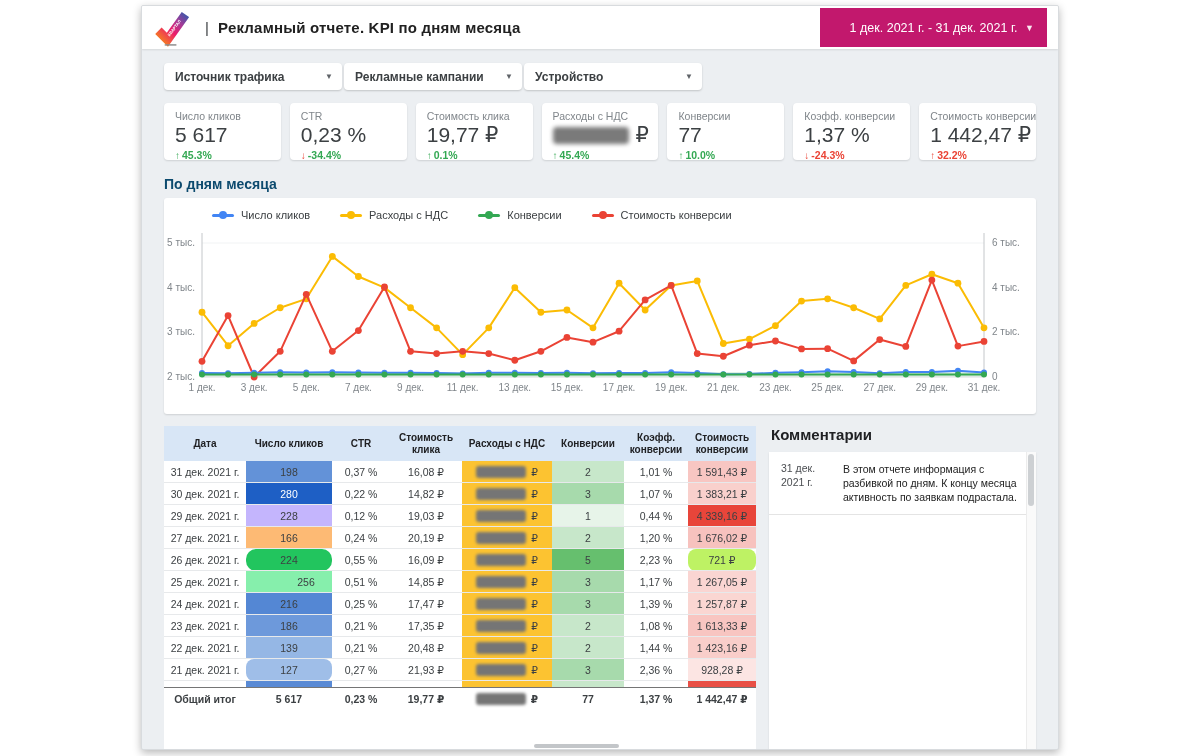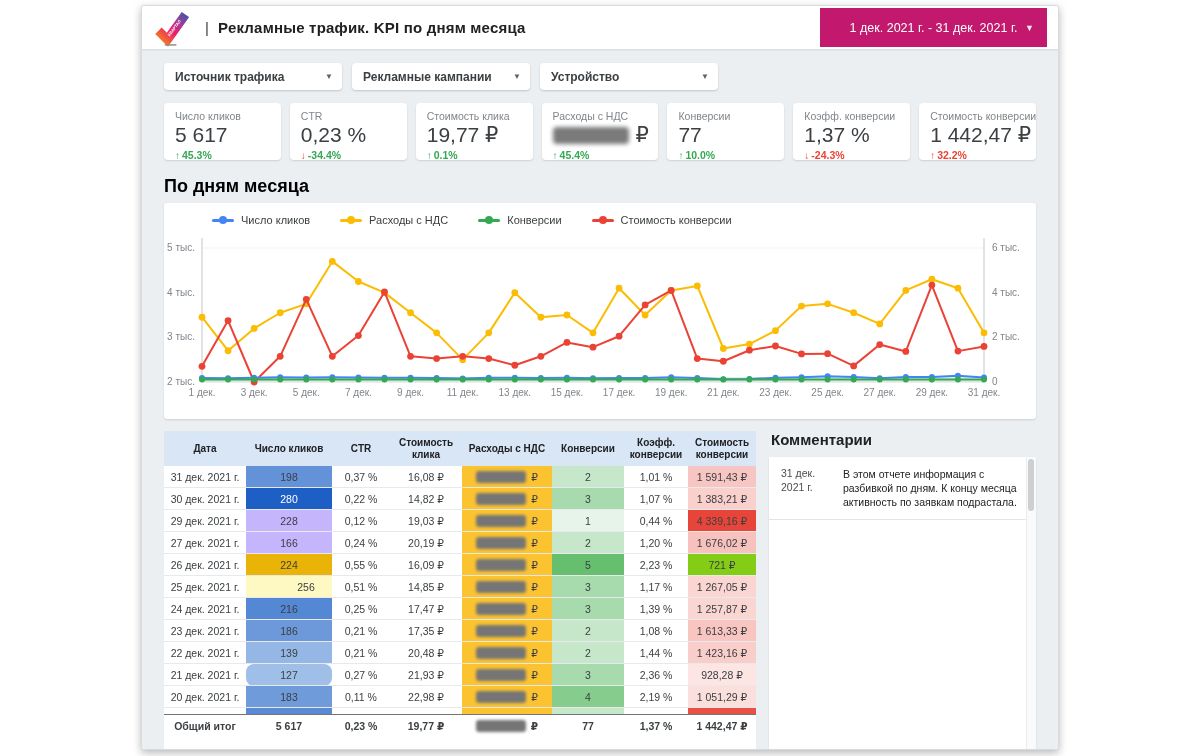--- a/index.html
+++ b/index.html
@@ -12,37 +12,37 @@
   .hdr{height:43px;background:#fff;position:relative;display:flex;align-items:center;
        padding-left:11px;box-shadow:0 1px 2px rgba(0,0,0,.10)}
   .logo{width:36px;height:40px;flex:0 0 auto}
   .hdr-title{margin-left:16px;font-size:15px;font-weight:bold;color:#212121;letter-spacing:.2px;white-space:nowrap}
   .hdr-title .sep{font-weight:400;color:#3c4043;margin-right:9px}
   .date-btn{position:absolute;right:11px;top:2px;height:39px;width:227px;border:none;cursor:pointer;
        color:#fff;font-family:inherit;font-size:12.5px;display:flex;align-items:center;justify-content:center}
   .date-btn .caret{position:absolute;right:13px;font-size:9px;opacity:.9}
   .content{padding:0 22px}
   
-  .filters{display:flex;gap:10px;margin-top:14px}
+  .filters{display:flex;gap:2px;margin-top:14px}
   .filter{width:178px;height:27px;background:#fff;border-radius:4px;box-sizing:border-box;cursor:pointer;
        box-shadow:0 1px 2px rgba(0,0,0,.18);display:flex;align-items:center;padding:0 9px 0 11px}
   .filter .flabel{font-size:12px;font-weight:bold;color:#3C4043}
   .filter .caret{margin-left:auto;font-size:8px;color:#5F6368}
   
   .kpis{display:flex;gap:9px;margin-top:13px}
   .kpi{flex:1;height:57px;background:#fff;border-radius:4px;box-shadow:0 1px 2px rgba(0,0,0,.13);
        padding:7px 0 0 11px;box-sizing:border-box;overflow:hidden}
   .kpi-label{font-size:10.5px;color:#80868B;white-space:nowrap}
   .kpi-value{font-size:21px;color:#3C4043;margin-top:1px;white-space:nowrap;display:flex;align-items:center}
   .kpi-delta{font-size:10.5px;font-weight:bold;margin-top:2px}
   .kpi-delta .arr{font-size:10px;margin-right:2px;font-weight:bold}
   .chip{display:inline-block;background:#7A7A7A;border-radius:4px;filter:blur(2px)}
   .kpi-chip{width:76px;height:17px;margin-right:7px}
   
-  .section-title{margin-top:16px;font-size:18px;font-weight:bold;color:#000000}
+  .section-title{margin-top:16px;font-size:14px;font-weight:bold;color:#0c4a6e}
   
   .chart-card{margin-top:6px;height:216px;background:#fff;border-radius:3px;position:relative;
        box-shadow:0 1px 2px rgba(0,0,0,.13)}
   .legend{position:absolute;top:11px;left:48px;display:flex;gap:30px;z-index:2}
   .lg-item{display:flex;align-items:center;gap:7px;cursor:pointer}
   .lg-mark{width:22px;height:3px;border-radius:2px;position:relative}
   .lg-mark::after{content:"";position:absolute;left:7px;top:-2.5px;width:8px;height:8px;border-radius:50%;background:inherit}
   .lg-text{font-size:11px;color:#3C4043;white-space:nowrap}
   #chart{position:absolute;left:0;top:0}
   
@@ -80,21 +80,21 @@
           <stop offset="0" stop-color="#F5821F"></stop>
           <stop offset="0.42" stop-color="#EC1C6B"></stop>
           <stop offset="0.72" stop-color="#A63A97"></stop>
           <stop offset="1" stop-color="#4455A8"></stop>
         </linearGradient>
       </defs>
       <path d="M6 25 L16 35 L36 7" fill="none" stroke="url(#lgrad)" stroke-width="10"></path>
       <text x="25" y="23" font-size="4.6" fill="#ffffff" font-weight="bold" text-anchor="middle" transform="rotate(-54 25 23)">КВАРТАЛ</text>
       <rect x="13" y="40" width="13" height="1.6" fill="#8a8a8a"></rect>
     </svg>
-    <div class="hdr-title"><span class="sep">|</span><span>Рекламные трафик. KPI по дням месяца</span></div>
+    <div class="hdr-title"><span class="sep">|</span><span>Рекламный отчете. KPI по дням месяца</span></div>
     <button class="date-btn" id="dateBtn" style="background: rgb(194, 24, 109);">
       <span>1 дек. 2021 г. - 31 дек. 2021 г.</span>
       <span class="caret">▼</span>
     </button>
   </div>
 
   <div class="content">
     <div class="filters" id="filters">
         <div class="filter">
           <span class="flabel">Источник трафика</span>
@@ -382,41 +382,41 @@
                 <td style="background: #c4b5fd;">228</td>
                 <td>0,12 %</td>
                 <td>19,03 ₽</td>
                 <td style="background: rgb(252, 195, 49);"><span class="cell-chip"></span>₽</td>
                 <td style="background: rgb(231, 244, 233);">1</td>
                 <td>0,44 %</td>
                 <td style="background: rgb(232, 69, 58);">4 339,16 ₽</td>
               </tr>
               <tr>
                 <td>27 дек. 2021 г.</td>
-                <td style="background: #c4b5fd;">166</td>
+                <td style="background: #fdba74;">166</td>
                 <td>0,24 %</td>
                 <td>20,19 ₽</td>
                 <td style="background: rgb(252, 195, 49);"><span class="cell-chip"></span>₽</td>
                 <td style="background: rgb(199, 231, 202);">2</td>
                 <td>1,20 %</td>
                 <td style="background: rgb(247, 194, 190);">1 676,02 ₽</td>
               </tr>
               <tr>
                 <td>26 дек. 2021 г.</td>
-                <td style="background: #eab308;">224</td>
+                <td style="background: #22c55e; border-radius: 10px;">224</td>
                 <td>0,55 %</td>
                 <td>16,09 ₽</td>
                 <td style="background: rgb(252, 195, 49);"><span class="cell-chip"></span>₽</td>
                 <td style="background: rgb(102, 191, 110);">5</td>
                 <td>2,23 %</td>
-                <td style="background: #84cc16;">721 ₽</td>
+                <td style="background: #bef264; border-radius: 8px;">721 ₽</td>
               </tr>
               <tr>
                 <td>25 дек. 2021 г.</td>
-                <td style="background: #fef9c3; padding-left: 36px;">256</td>
+                <td style="background: #86efac; padding-left: 36px;">256</td>
                 <td>0,51 %</td>
                 <td>14,85 ₽</td>
                 <td style="background: rgb(252, 195, 49);"><span class="cell-chip"></span>₽</td>
                 <td style="background: rgb(167, 218, 172);">3</td>
                 <td>1,17 %</td>
                 <td style="background: rgb(250, 213, 210);">1 267,05 ₽</td>
               </tr>
               <tr>
                 <td>24 дек. 2021 г.</td>
                 <td style="background: rgb(84, 135, 212);">216</td>
@@ -449,30 +449,20 @@
               </tr>
               <tr>
                 <td>21 дек. 2021 г.</td>
                 <td style="background: rgb(159, 190, 232); border-radius: 8px;">127</td>
                 <td>0,27 %</td>
                 <td>21,93 ₽</td>
                 <td style="background: rgb(252, 195, 49);"><span class="cell-chip"></span>₽</td>
                 <td style="background: rgb(167, 218, 172);">3</td>
                 <td>2,36 %</td>
                 <td style="background: rgb(252, 229, 227);">928,28 ₽</td>
-              </tr>
-              <tr>
-                <td>20 дек. 2021 г.</td>
-                <td style="background: rgb(112, 155, 219);">183</td>
-                <td>0,11 %</td>
-                <td>22,98 ₽</td>
-                <td style="background: rgb(252, 195, 49);"><span class="cell-chip"></span>₽</td>
-                <td style="background: rgb(134, 204, 141);">4</td>
-                <td>2,19 %</td>
-                <td style="background: rgb(251, 223, 221);">1 051,29 ₽</td>
               </tr>
               <tr class="partial">
                 <td></td>
                 <td style="background: rgb(89, 138, 213);"></td>
                 <td></td>
                 <td></td>
                 <td style="background: rgb(252, 195, 49);"></td>
                 <td style="background: rgb(199, 231, 202);"></td>
                 <td></td>
                 <td style="background: rgb(233, 80, 70);"></td>

